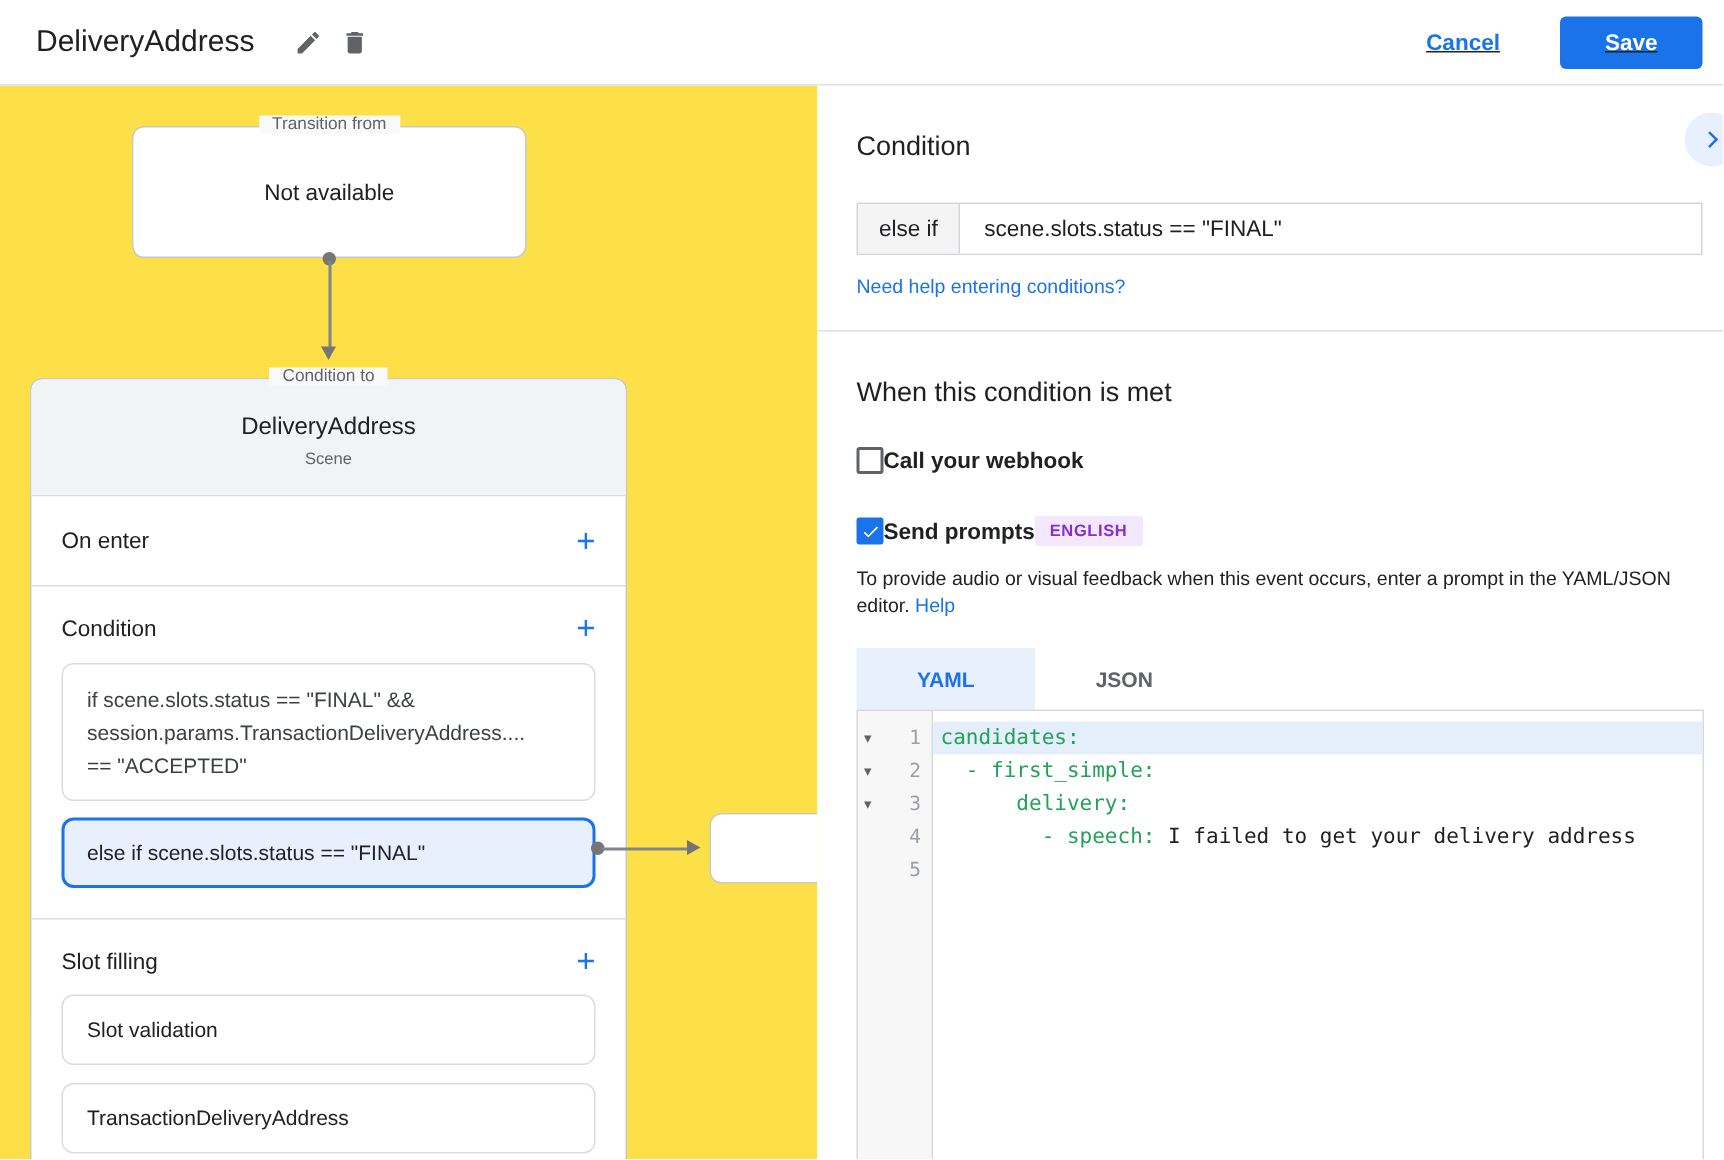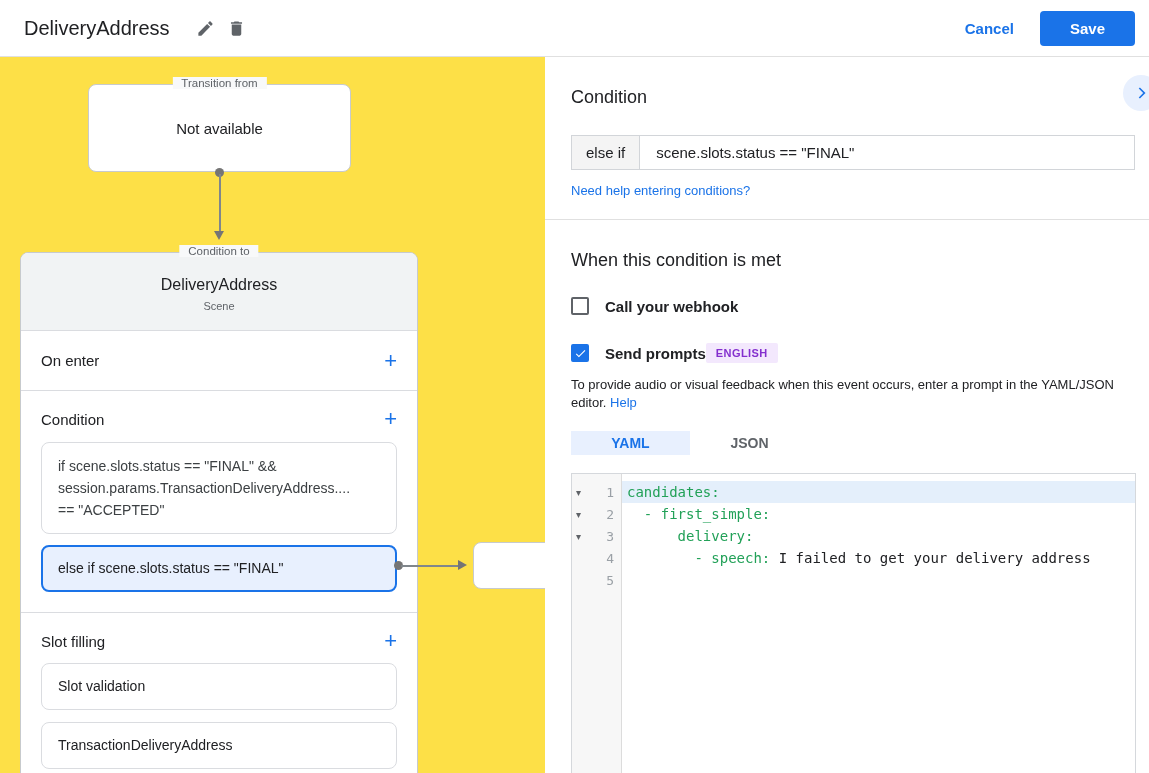--- a/index.html
+++ b/index.html
@@ -15,21 +15,21 @@
   .header {
     position: absolute; top: 0; left: 0; right: 0; height: 57px;
     background: #fff; border-bottom: 1px solid #e0e0e0;
     display: flex; align-items: center; justify-content: space-between;
     padding: 0 12px 0 24px; z-index: 5;
   }
   .header-left { display: flex; align-items: center; }
   .page-title { font-size: 20px; color: #202124; margin-right: 20px; }
   .icon-btn { background: none; border: none; cursor: pointer; padding: 6px; display: flex; align-items: center; }
   .icon-btn svg { fill: #5f6368; }
-  .header-right { display: flex; align-items: center; gap: 26px; padding-right: 2px; }
+  .header-right { display: flex; align-items: center; gap: 40px; padding-right: 2px; text-decoration: underline; }
   .cancel-btn { background: none; border: none; color: #1a73e8; font-size: 15px; font-weight: 600; cursor: pointer; font-family: inherit; }
   .save-btn {
     background: #1a73e8; border: none; color: #fff; font-size: 15px; font-weight: 600;
     padding: 9px 30px; border-radius: 4px; cursor: pointer; font-family: inherit;
   }
 
   
   .canvas {
     position: absolute; top: 57px; left: 0; width: 545px; bottom: 0;
     background: #fde047; overflow: hidden;
@@ -102,30 +102,30 @@
   .help-link { display: inline-block; margin-top: 13px; font-size: 13px; color: #1a73e8; text-decoration: none; cursor: pointer; }
   .panel-divider { height: 1px; background: #e0e0e0; margin: 20px -13px 0 -26px; }
   .section-title { margin-top: 30px; }
   .check-row { display: flex; align-items: center; margin-top: 26px; cursor: pointer; }
   .check-row.second { margin-top: 28px; }
   .checkbox {
     width: 18px; height: 18px; border: 2px solid #5f6368; border-radius: 2px; background: #fff;
     display: inline-flex; align-items: center; justify-content: center; flex: none;
   }
   .checkbox.checked { background: #1a73e8; border-color: #1a73e8; }
-  .check-label { font-size: 15px; font-weight: 600; color: #202124; margin-left: 16px; }
+  .check-label { font-size: 15px; font-weight: 600; color: #202124; margin-left: 0; }
   .badge {
     background: #f3e8fd; color: #8430ce; font-size: 11px; font-weight: 700;
     letter-spacing: 0.4px; padding: 4px 10px; border-radius: 2px;
   }
   .desc { margin-top: 13px; font-size: 13px; line-height: 17.5px; color: #202124; max-width: 566px; }
   .desc a { color: #1a73e8; text-decoration: none; cursor: pointer; }
   .tabs { display: flex; margin-top: 20px; }
   .tab {
-    width: 119px; height: 24px; display: flex; align-items: center; justify-content: center;
+    width: 119px; height: 42px; display: flex; align-items: center; justify-content: center;
     font-size: 14px; font-weight: 600; color: #5f6368; cursor: pointer;
   }
   .tab.active { background: #e8f0fe; color: #1a73e8; }
 
   
   .editor {
     position: absolute; top: 416px; left: 26px; right: 13px; height: 322px;
     border: 1px solid #d5d8dc; background: #fff;
   }
   .gutter-bg { position: absolute; left: 0; top: 0; bottom: 0; width: 50px; background: #f7f7f7; border-right: 1px solid #dcdcdc; }

